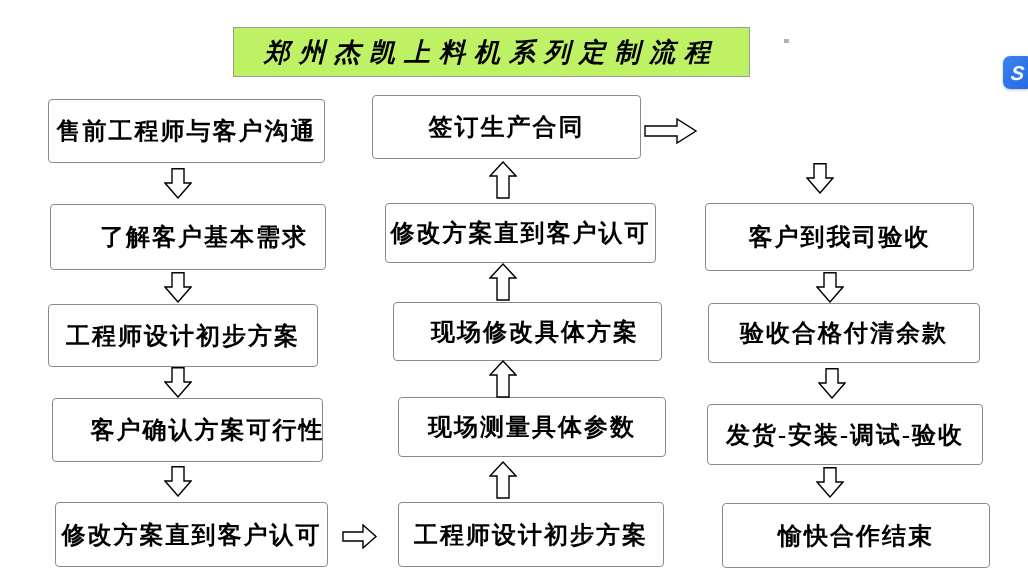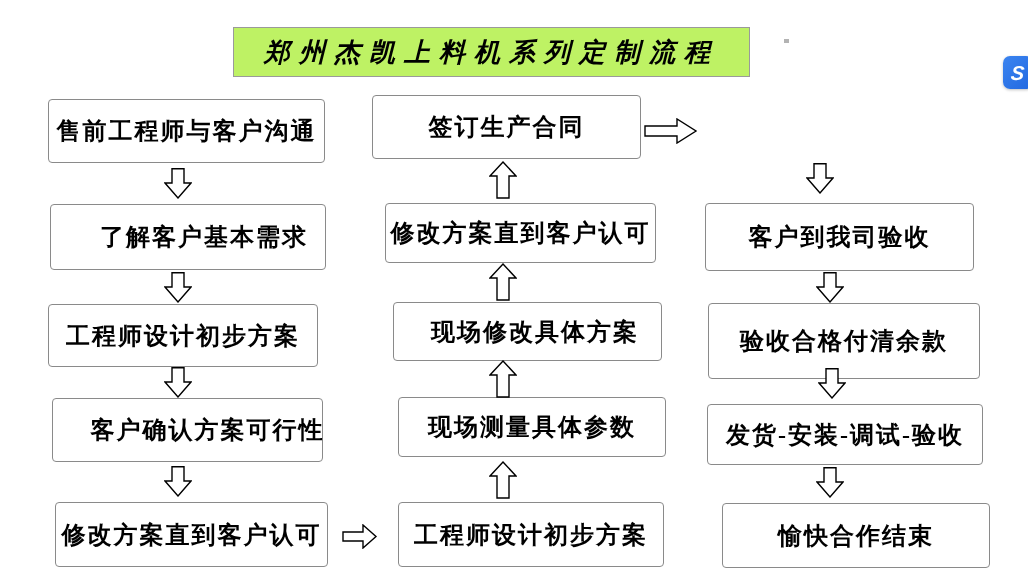--- a/index.html
+++ b/index.html
@@ -111,21 +111,21 @@
   <div class="node" style="left:398px; top:397px; width:268px; height:60px;font-family:Liberation Mono, monospace;">
     <span class="node-label">现场测量具体参数</span>
   </div>
   <div class="node" style="left:398px; top:502px; width:266px; height:65px;">
     <span class="node-label">工程师设计初步方案</span>
   </div>
 
   <div class="node" style="left:705px; top:203px; width:269px; height:68px;">
     <span class="node-label">客户到我司验收</span>
   </div>
-  <div class="node" style="left:708px; top:303px; width:272px; height:76px;">
+  <div class="node" style="left:708px; top:303px; width:272px; height:60px;">
     <span class="node-label">验收合格付清余款</span>
   </div>
   <div class="node" style="left:707px; top:404px; width:276px; height:61px;">
     <span class="node-label">发货-安装-调试-验收</span>
   </div>
   <div class="node" style="left:722px; top:503px; width:268px; height:65px;">
     <span class="node-label">愉快合作结束</span>
   </div>
 
   <div class="arrow" style="left:164px; top:168px;">

